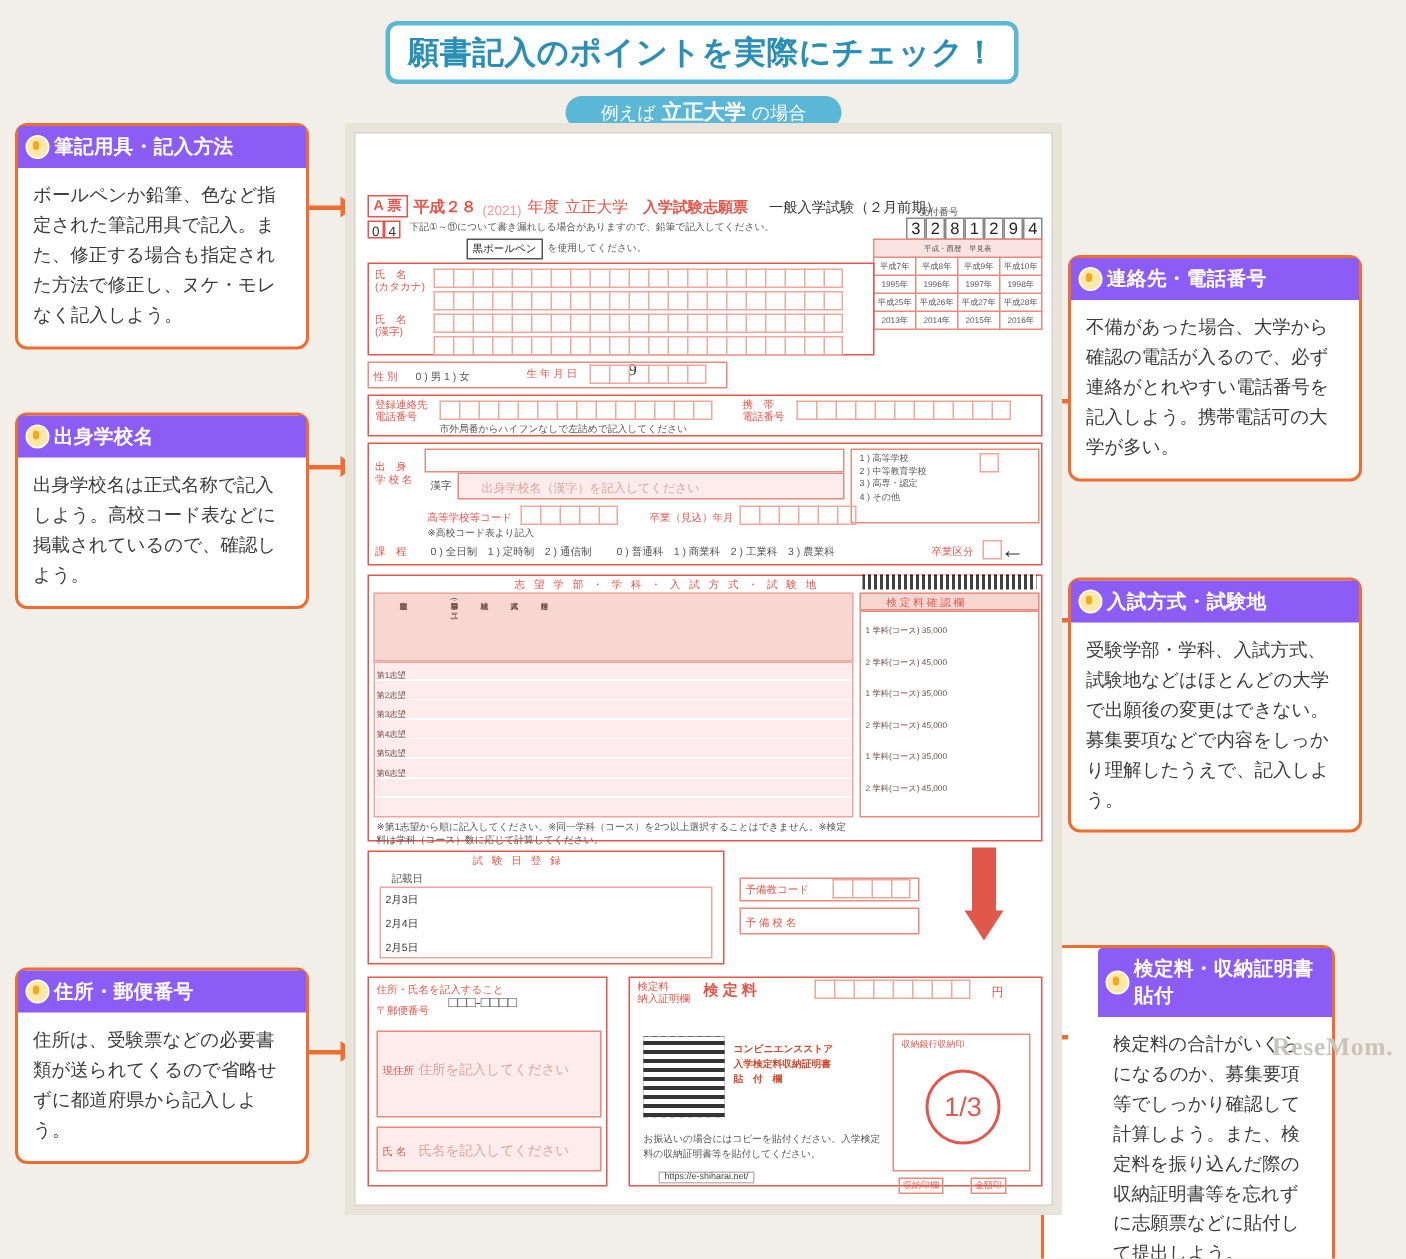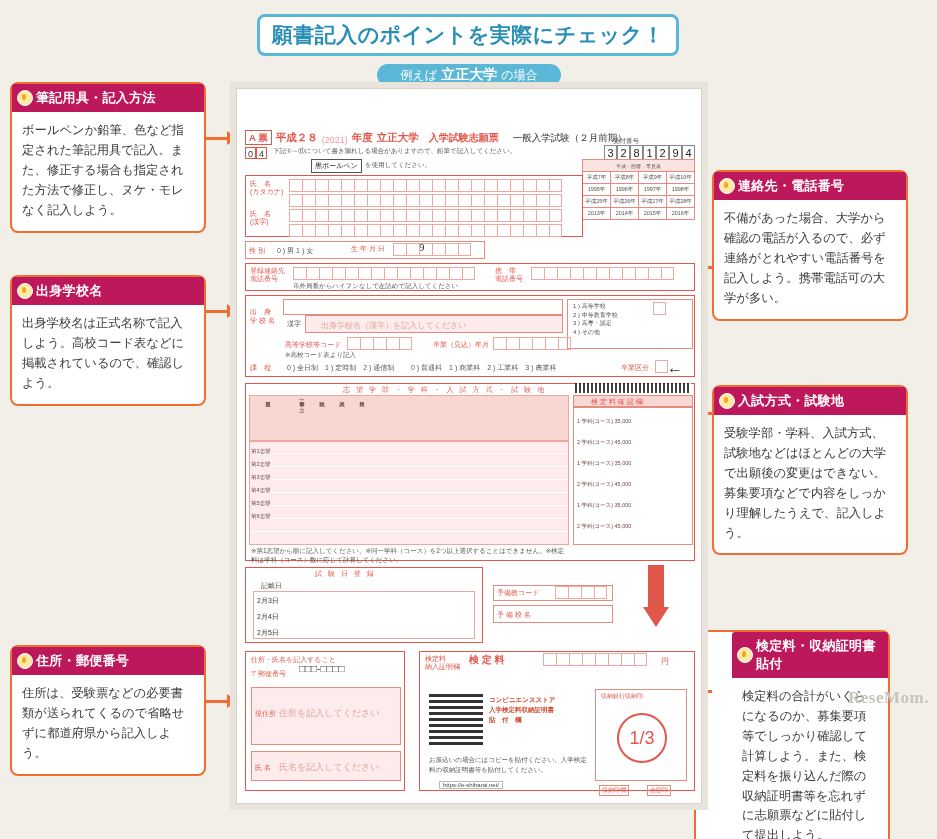--- a/index.html
+++ b/index.html
@@ -25,21 +25,21 @@
     position:absolute;left:377px;top:64px;width:184px;height:22px;
     background:#5bb7d6;border-radius:11px;
     display:flex;align-items:center;justify-content:center;gap:4px;
     color:#fff;font-size:12px;
   }
   .subtitle .big{font-size:14px;font-weight:bold;}
 
   
   .note{position:absolute;width:196px;border:2px solid #ef6d2f;border-radius:8px;background:#fff;box-sizing:border-box;}
   .note .hd{
-    background:#be185d;color:#fff;font-size:13px;font-weight:bold;
+    background:#8b5cf6;color:#fff;font-size:13px;font-weight:bold;
     padding:5px 6px 5px 24px;border-radius:3px 3px 0 0;position:relative;
     letter-spacing:.3px;
   }
   .note .hd .bulb{
     position:absolute;left:5px;top:50%;transform:translateY(-50%);
     width:14px;height:14px;border-radius:50%;
     background:#ffe9a8;border:1.5px solid #fff;
     display:block;
   }
   .note .hd .bulb:after{
@@ -77,21 +77,21 @@
   .hdr-a{
     position:absolute;left:2px;top:34px;width:450px;height:16px;
     display:flex;align-items:flex-end;gap:4px;
   }
   .hdr-a .ticket{
     border:1.5px solid #e2574c;color:#e2574c;font-size:9.5px;font-weight:bold;
     padding:0 3px;line-height:13px;
   }
   .hdr-a .t1{color:#e2574c;font-size:10.5px;font-weight:bold;}
   .hdr-a .t2{color:#f09aa0;font-size:9px;}
-  .hdr-a .t3{color:#e2574c;font-size:10.5px;font-weight:bold;}
+  .hdr-a .t3{color:#e2574c;font-size:10.5px;font-weight:normal;}
   .hdr-a .t4{color:#e2574c;font-size:10px;font-weight:bold;margin-left:6px;}
   .hdr-a .t5{color:#333;font-size:9.5px;margin-left:10px;}
 
   .num0 {position:absolute;left:2px;top:52px;display:flex;}
   .num0 div{width:11px;height:12px;border:1px solid #e2574c;font-size:9px;text-align:center;line-height:12px;box-sizing:border-box;color:#333;}
   .note-s{position:absolute;font-size:6.5px;color:#555;}
 
   .recvno{position:absolute;right:2px;top:50px;display:flex;}
   .recvno div{width:13px;height:15px;border:1px solid #888;font-size:11px;text-align:center;line-height:15px;box-sizing:border-box;color:#222;}
 

